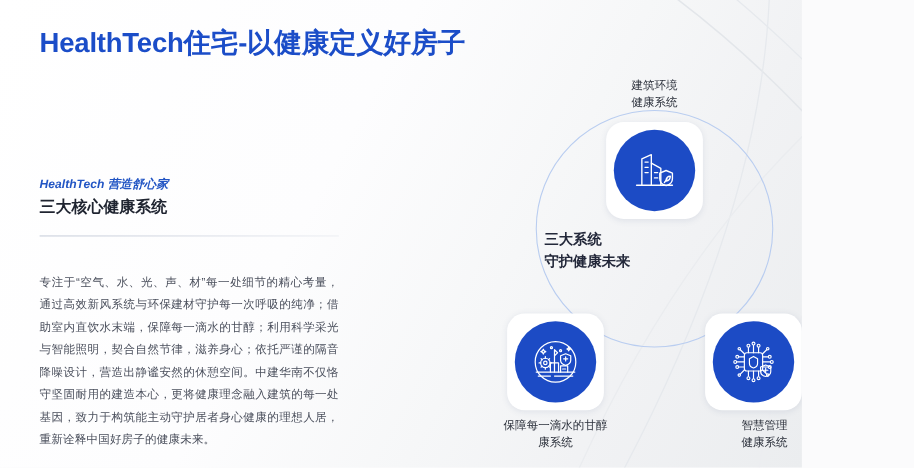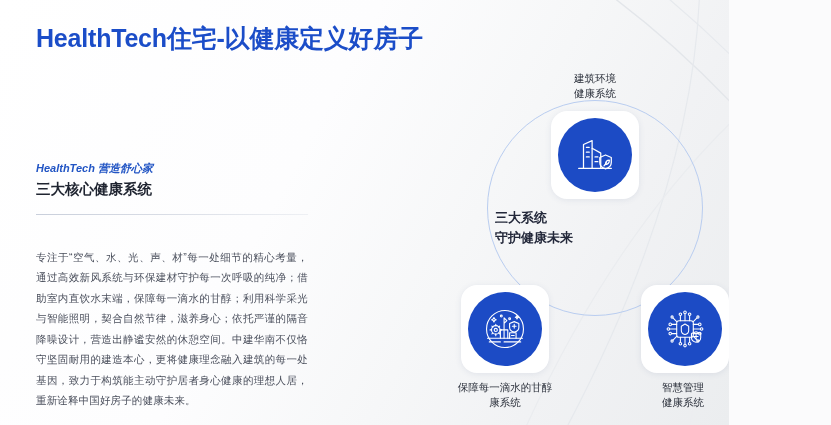--- a/index.html
+++ b/index.html
@@ -142,21 +142,21 @@
   }
 
   
   #node-top      { left: 156px; top: 56px; }
   #label-top     { left: 125px; top: 16px; }
 
   #node-left     { left: 66px;  top: 230px; }
   #label-left    { left: 35px;  top: 325px; }
 
   #node-right    { left: 246px; top: 230px; }
-  #label-right   { left: 213px; top: 325px; }
+  #label-right   { left: 225px; top: 325px; }
 
   .center-text {
     position: absolute;
     left: 100px;
     top: 153px;
     width: 200px;
     text-align: left;
     font-size: 13px;
     font-weight: bold;
     color: #23283a;

